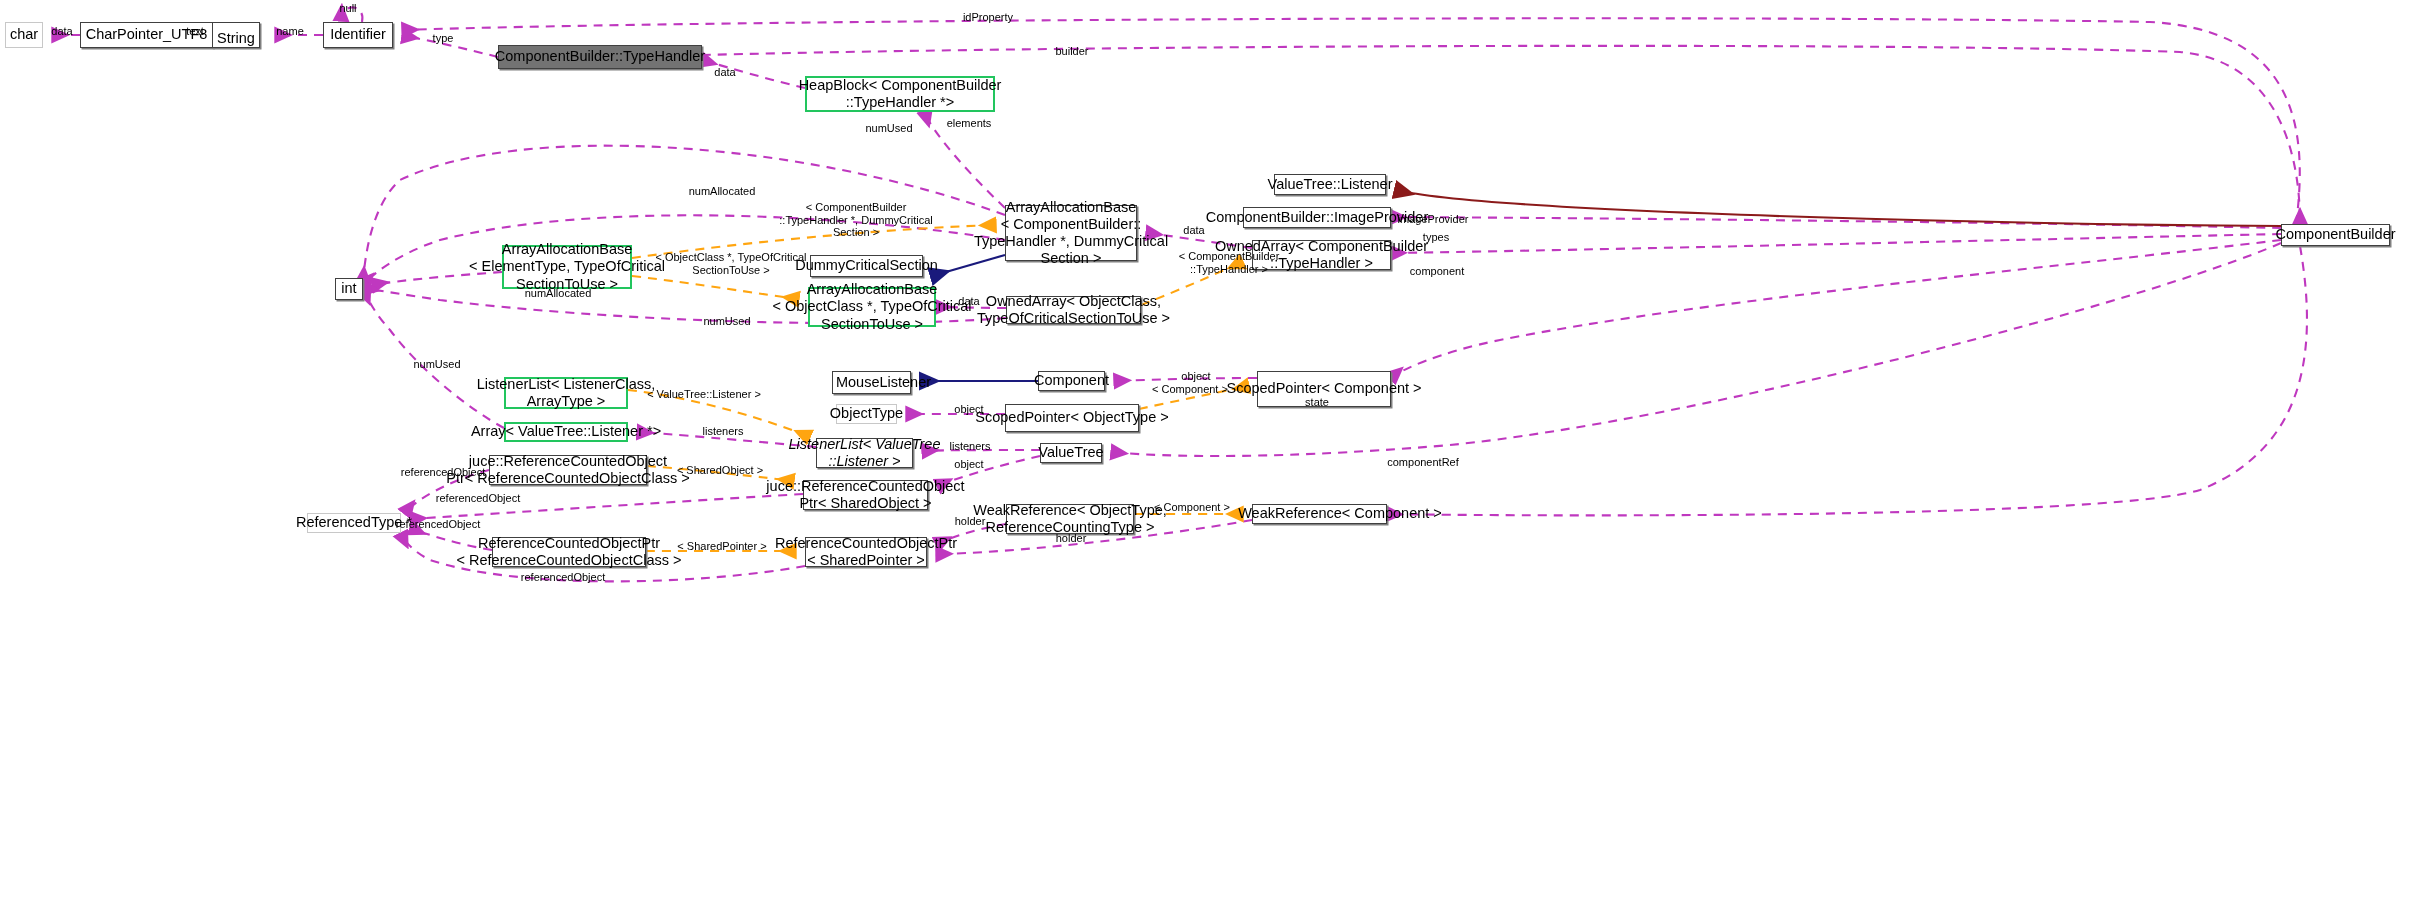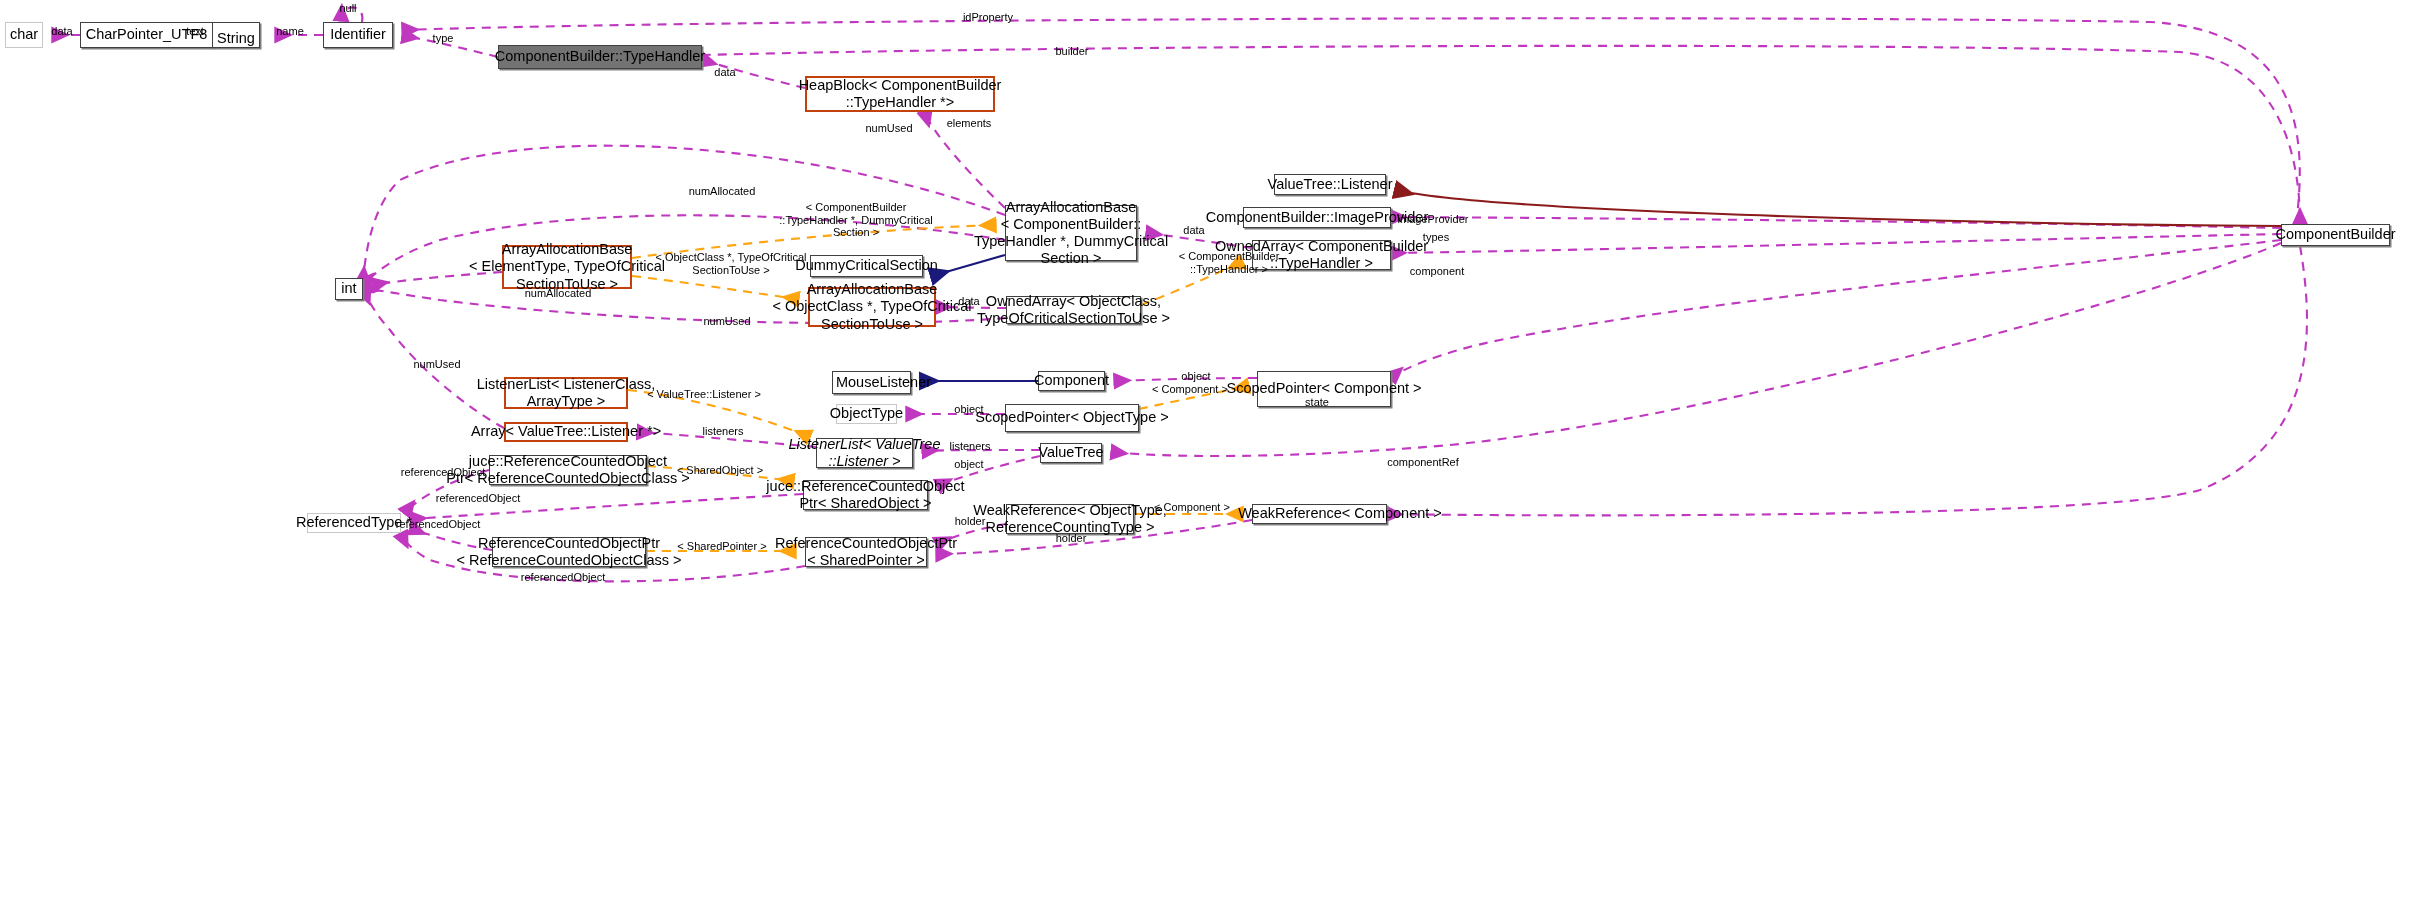--- a/index.html
+++ b/index.html
@@ -35,21 +35,21 @@
     font-size: 14.5px;
     line-height: 1.18;
     white-space: pre;
     z-index: 5;
     box-shadow: 1.5px 1.5px 0 0 #808080;
   }
   .node.gray {
     background: #737373;
   }
   .node.red {
-    border: 2px solid #c2410c;
+    border: 2px solid #22c55e;
     box-shadow: none;
   }
   .node.pale {
     border: 1px solid #c8c8c8;
     box-shadow: none;
   }
   .edge-label {
     position: absolute;
     font-size: 11px;
     color: #000000;

